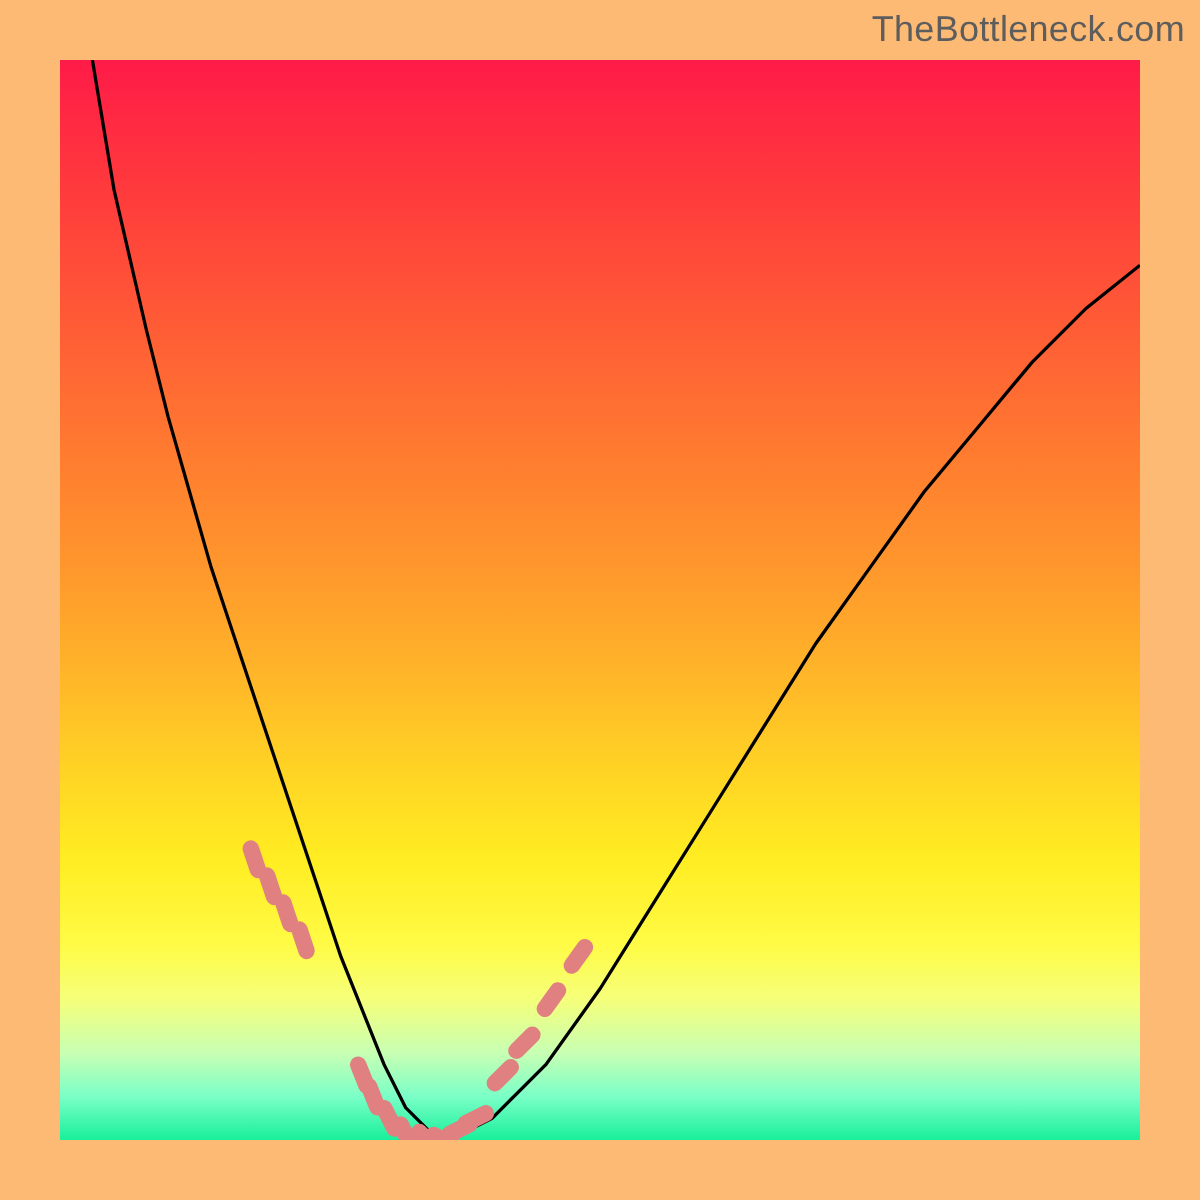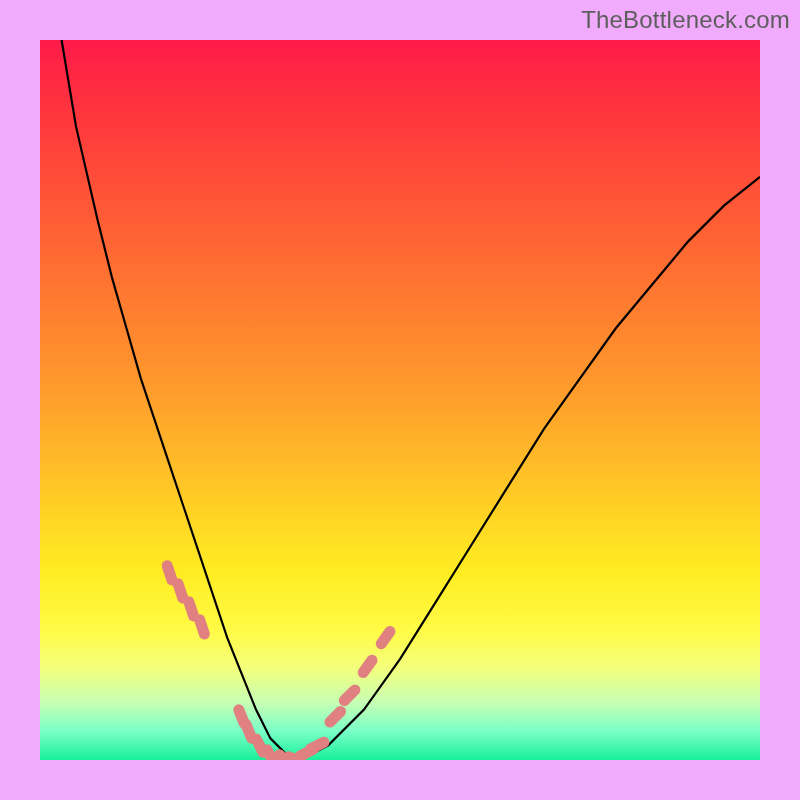--- a/index.html
+++ b/index.html
@@ -10,21 +10,21 @@
     overflow: hidden;
     background: #000;
     font-family: Arial, Helvetica, sans-serif;
   }
   .frame {
     position: absolute;
     left: 0;
     top: 0;
     width: 800px;
     height: 800px;
-    background: #f0abfc;
+    background: #fdba74;
   }
   .plot {
     position: absolute;
     left: 40px;
     top: 40px;
     width: 720px;
     height: 720px;
     background: linear-gradient(
       to bottom,
       #ff1b48 0%,

